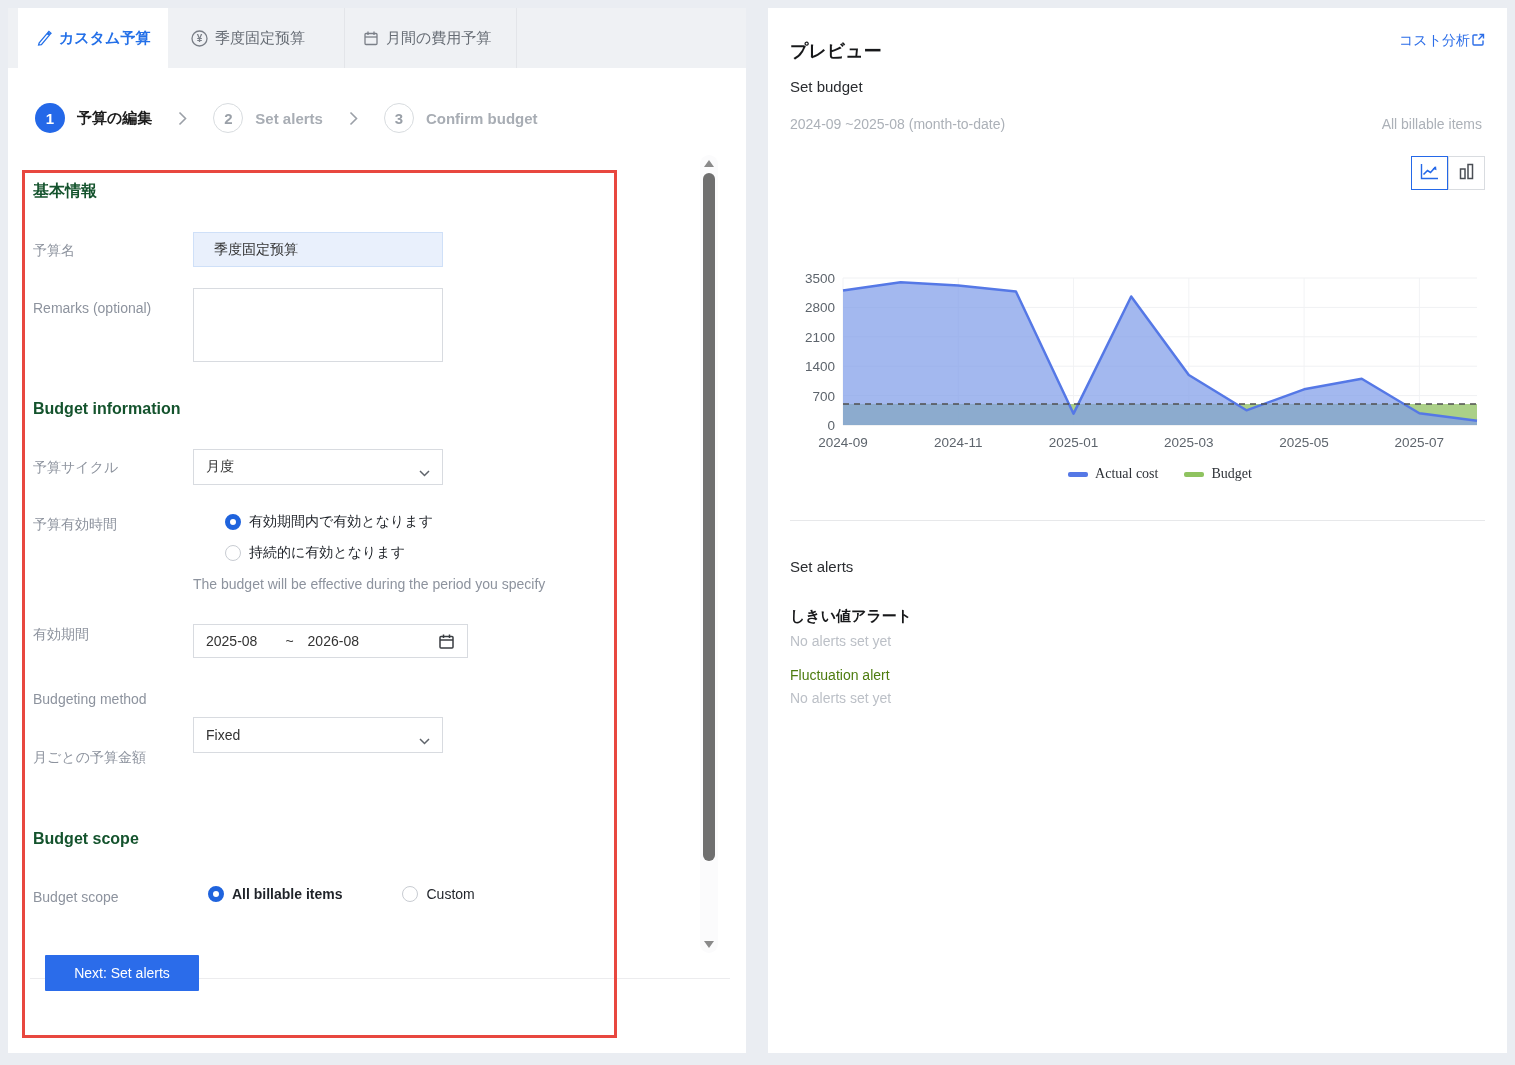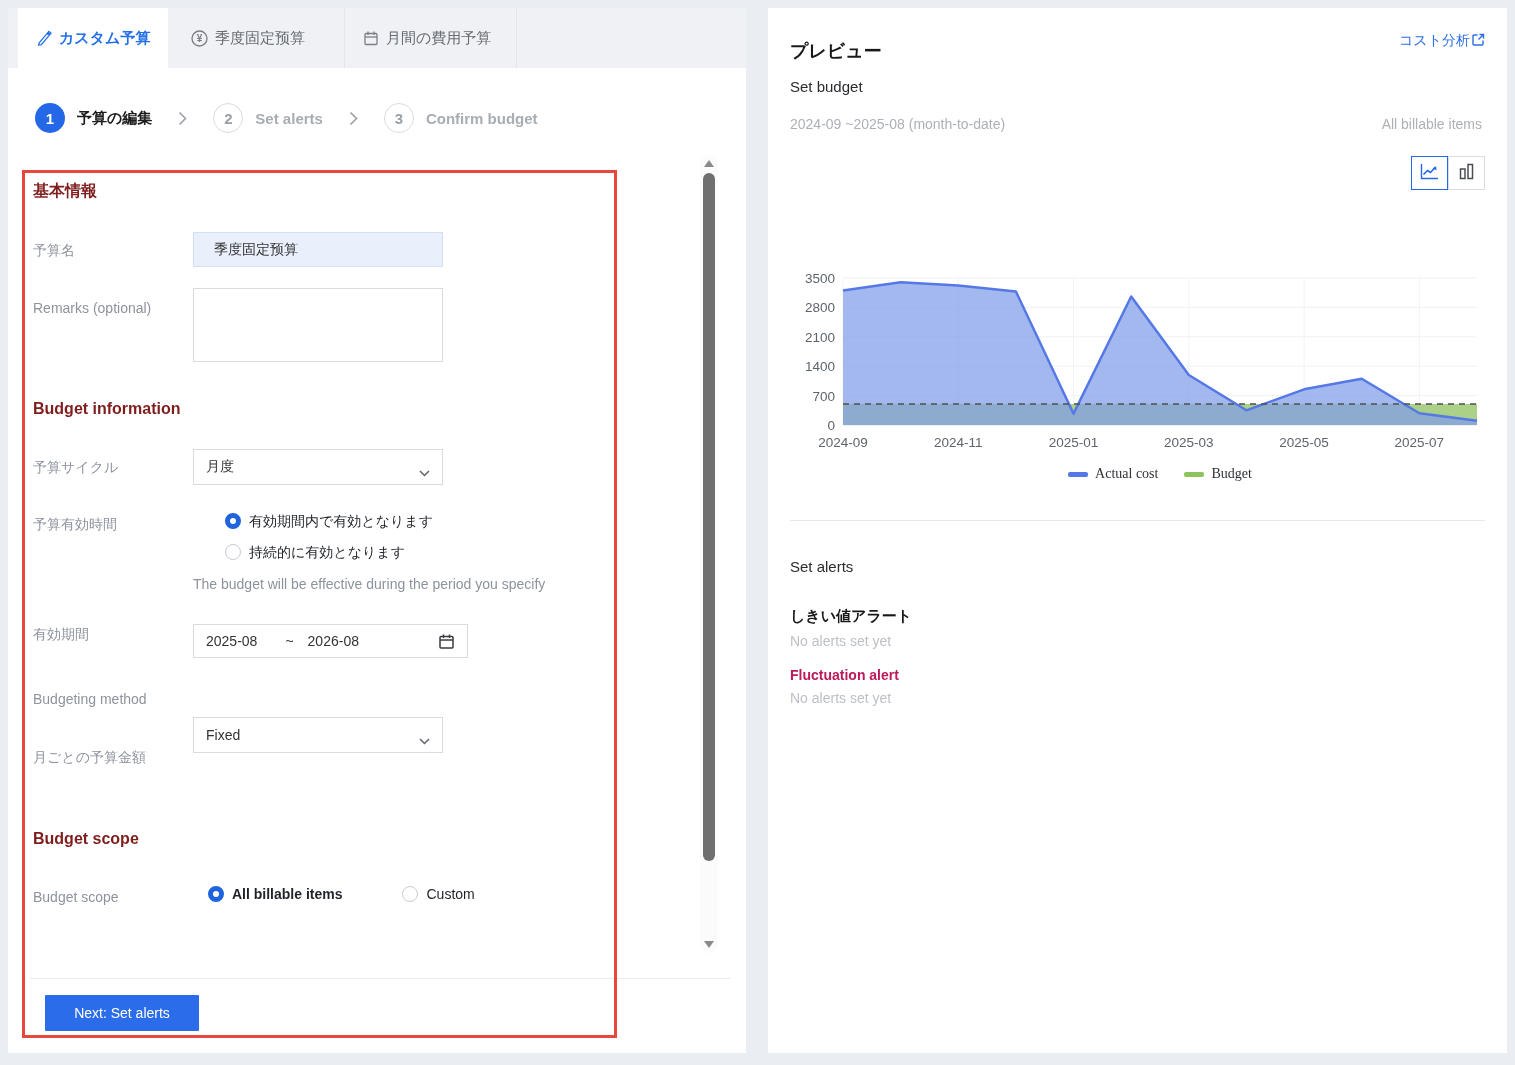--- a/index.html
+++ b/index.html
@@ -28,33 +28,33 @@
              font-size:15px; font-weight:bold; }
   .stepnum.on  { background:#2468e8; color:#fff; }
   .stepnum.off { background:#fff; color:#9aa0a8; border:1px solid #d8dcdf; }
   .steplabel { font-size:15px; font-weight:bold; margin-left:12px; }
   .steplabel.on  { color:#1c1c1c; }
   .steplabel.off { color:#a8adb4; }
   .stepchev { margin:0 26px; display:flex; }
 
   
   .abs { position:absolute; }
-  .section-title { font-size:16px; font-weight:bold; color:#7f1d1d; }
+  .section-title { font-size:16px; font-weight:bold; color:#14532d; }
   .flabel { font-size:14px; color:#8d939e; }
   .ctl { border:1px solid #d8dbe0; background:#fff; font-size:14px; color:#333; }
   .txtinput { width:250px; height:35px; padding:0 20px; outline:none;
               font-family:"Liberation Sans","DejaVu Sans",sans-serif; }
   .nameinput { background:#e9f0fc; border:1px solid #cfe0f8; }
   .remarks { width:250px; height:74px; resize:none; outline:none; }
   .selectbox { width:250px; height:36px; display:flex; align-items:center; padding:0 12px; cursor:pointer; position:relative; }
   .selectbox .chev { position:absolute; right:12px; top:14px; }
   .datebox { width:275px; height:34px; display:flex; align-items:center; padding:0 12px; cursor:pointer; }
   .datebox .sep { margin:0 14px 0 28px; color:#333; }
   .datebox .cal { margin-left:auto; display:flex; }
-  .radio-row { display:flex; gap:8px; cursor:pointer;padding-left:32px; }
+  .radio-row { display:flex; align-items:center; gap:8px; cursor:pointer;padding-left:32px; }
   .radio { width:16px; height:16px; border-radius:50%; background:#fff; flex:0 0 16px; }
   .radio.sel   { border:5px solid #1f63dd; }
   .radio.unsel { border:1px solid #c8ccd2; }
   .radio-label { font-size:14px; color:#1f2329; }
   .helptext { font-size:14px; color:#8d939e; }
   .form-divider { position:absolute; height:1px; background:#ececee; }
   .next-btn { position:absolute; width:154px; height:36px; background:#2b6cea; color:#fff; border:none;
               font-size:14px; cursor:pointer; border-radius:1px;
               font-family:"Liberation Sans","DejaVu Sans",sans-serif; }
 
@@ -76,21 +76,21 @@
   .pv-gray { font-size:14px; color:#acb1b8; }
   .toggle-group { position:absolute; right:22px; top:148px; display:flex; }
   .tgl { width:37px; height:34px; border:1px solid #d9dce0; background:#fff; display:flex;
          align-items:center; justify-content:center; cursor:pointer; }
   .tgl.on { border:1px solid #2468e8; position:relative; z-index:2; }
   .legend { display:flex; align-items:center; justify-content:center; gap:26px;font-family:Liberation Serif, serif; }
   .legend-item { display:flex; align-items:center; gap:7px; font-size:14px; color:#2e3238; }
   .swatch { width:20px; height:5px; border-radius:2px; display:inline-block; }
   .pv-divider { position:absolute; left:22px; top:512px; width:695px; height:1px; background:#e7e8ea; }
   .alert-h { font-size:15px; font-weight:bold; color:#17181a; }
-  .alert-h2 { font-size:14px; font-weight:bold; color:#be185d;text-align:right; }
+  .alert-h2 { font-size:14px; font-weight:normal; color:#4d7c0f;text-align:right; }
   .alert-status { font-size:14px; color:#bcc0c7; }
 </style>
 </head>
 <body>
 
 <div class="page">
 
   <div class="card left-card">
 
     <div class="tabbar">
@@ -215,21 +215,21 @@
         <span class="radio sel"></span>
         <span class="radio-label" style="font-weight:bold;">All billable items</span>
       </div>
       <div class="radio-row">
         <span class="radio unsel"></span>
         <span class="radio-label">Custom</span>
       </div>
     </div>
 
     <div class="form-divider" style="left:22px; top:970px; width:700px;"></div>
-    <button class="next-btn" style="left:37px; top:987px;">Next: Set alerts</button>
+    <button class="next-btn" style="left:37px; top:947px;">Next: Set alerts</button>
 
     <div class="scrollbar">
       <div class="scroll-arrow scroll-up"></div>
       <div class="scroll-thumb"></div>
       <div class="scroll-arrow scroll-down"></div>
     </div>
 
     <div class="red-box" style="left:14px; top:162px;"></div>
   </div>
 

